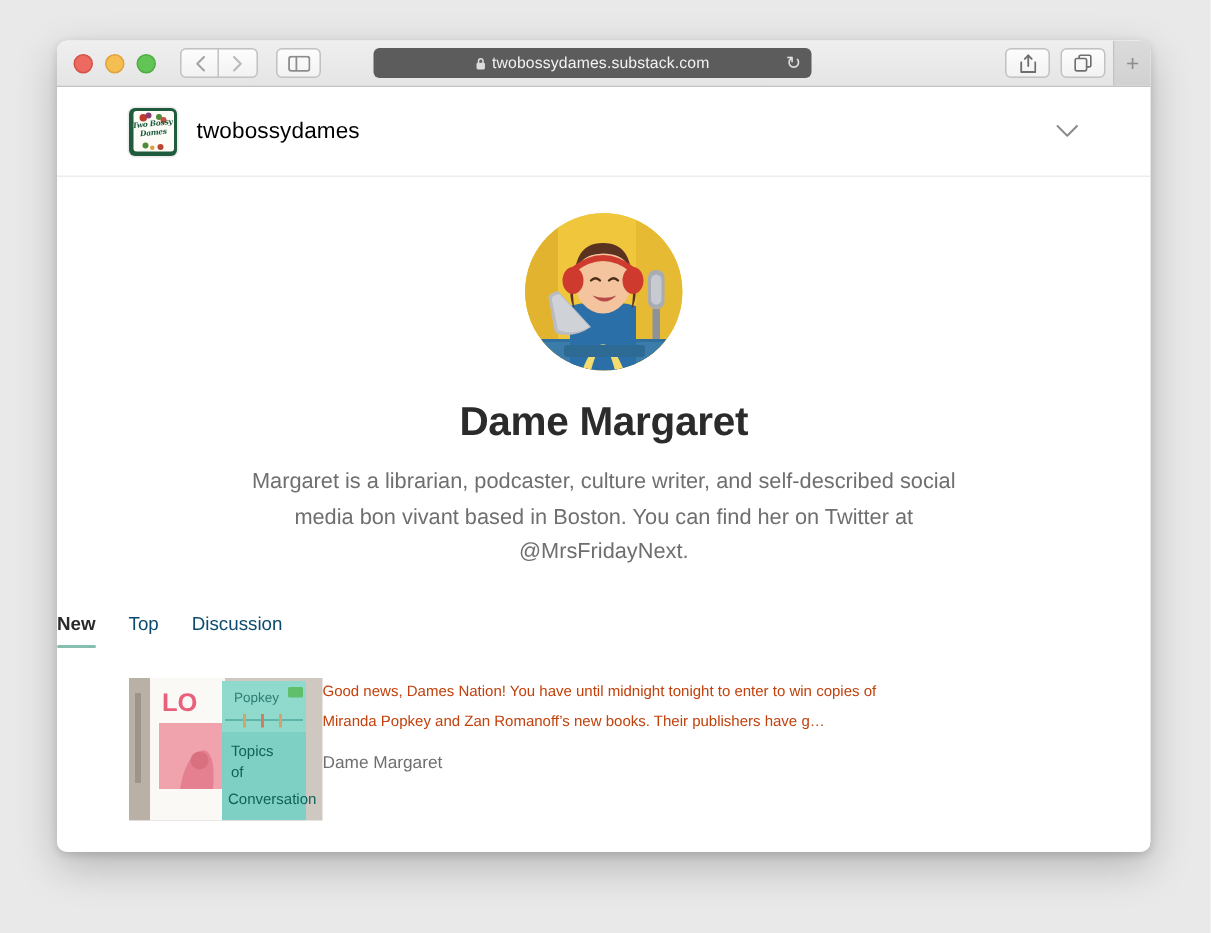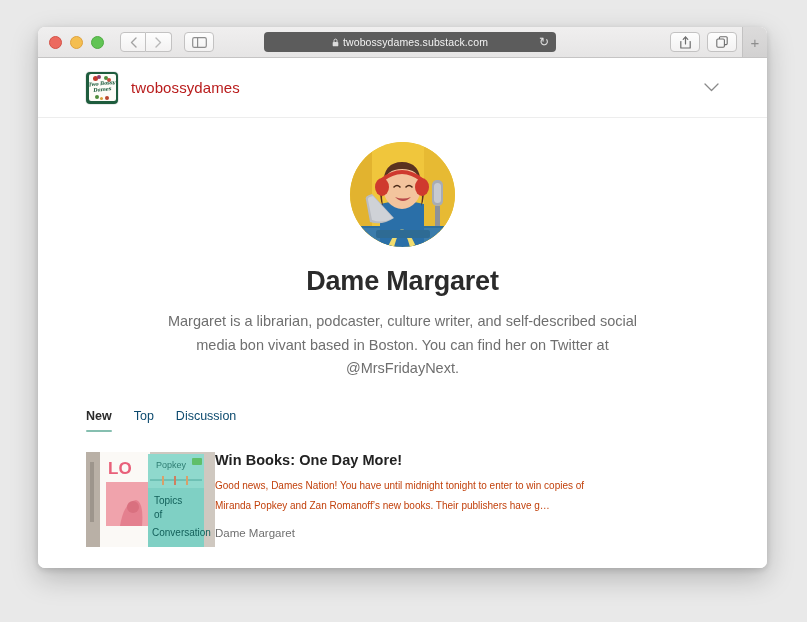--- a/index.html
+++ b/index.html
@@ -67,21 +67,21 @@
     color: #9a9a9a;
     font-size: 12px;
     box-sizing: border-box;
   }
   .tb-btn.left  { border-radius: 4px 0 0 4px; }
   .tb-btn.right { border-radius: 0 4px 4px 0; border-left: none; }
   .tb-btn.solo  { border-radius: 4px; margin-left: 12px; width: 30px; }
 
   .url-bar-wrap {
     position: absolute;
-    left: 226px;
+    left: 211px;
     top: 5px;
     width: 292px;
     height: 20px;
   }
   .url-bar {
     width: 100%;
     height: 100%;
     background: #5c5c5c;
     border-radius: 4px;
     display: flex;
@@ -190,21 +190,21 @@
   .b1 { width: 5px; height: 5px; background: #c0392b; left: 7px; top: 4px; }
   .b2 { width: 4px; height: 4px; background: #8e3b6d; left: 11px; top: 3px; }
   .b3 { width: 4px; height: 4px; background: #4e8c3a; left: 18px; top: 4px; }
   .b4 { width: 4px; height: 4px; background: #c94f3d; left: 21px; top: 6px; }
   .b5 { width: 4px; height: 4px; background: #4e8c3a; left: 9px; top: 23px; }
   .b6 { width: 4px; height: 4px; background: #b8452f; left: 19px; top: 24px; }
   .b7 { width: 3px; height: 3px; background: #d8a13a; left: 14px; top: 25px; }
 
   .brand-name {
     font-size: 15px;
-    color: #b91c1c;
+    color: #000000;
     letter-spacing: 0.1px;
   }
   .header-right {
     margin-left: auto;
     display: flex;
     align-items: center;
     gap: 17px;
   }
   .subscribe-btn {
     background: #4bc49a;
@@ -248,21 +248,20 @@
     width: 480px;
     font-size: 14.5px;
     line-height: 23.5px;
     color: #6f6f6f;
     text-align: center;
   }
 
   
   .tabs {
     margin-top: 28px;
-    padding-left: 48px;
     display: flex;
     gap: 22px;
     align-items: flex-end;
   }
   .tab {
     font-size: 12.5px;
     color: #0c4a6e;
     padding-bottom: 9px;
     position: relative;
   }
@@ -474,21 +473,20 @@
             <rect x="76" y="24" width="2" height="9" fill="#d8a06a"></rect>
             <rect x="88" y="24" width="2" height="9" fill="#cf7f5f"></rect>
             <rect x="100" y="24" width="2" height="9" fill="#d8a06a"></rect>
             <text x="68" y="52" font-family="Liberation Sans, sans-serif" font-size="10" fill="#13605a">Topics</text>
             <text x="68" y="66" font-family="Liberation Sans, sans-serif" font-size="10" fill="#13605a">of</text>
             <text x="66" y="84" font-family="Liberation Sans, sans-serif" font-size="10" fill="#13605a">Conversation</text>
             <rect x="106" y="6" width="10" height="7" rx="1" fill="#5fbf6a"></rect>
           </svg>
         </div>
         <div class="post-body">
-          <h2 class="post-title">Win Books: One Day More!</h2>
           <p class="post-excerpt">Good news, Dames Nation! You have until midnight tonight to enter to win copies of Miranda Popkey and Zan Romanoff’s new books. Their publishers have g…</p>
           <div class="post-author">Dame Margaret</div>
         </div>
       </div>
     </div>
 
   </div>
 </div>
 
 </body></html>

